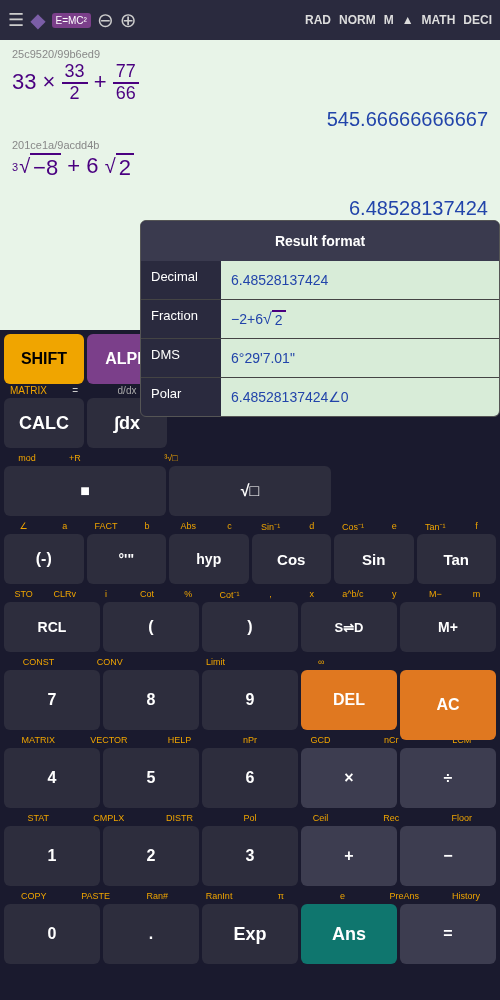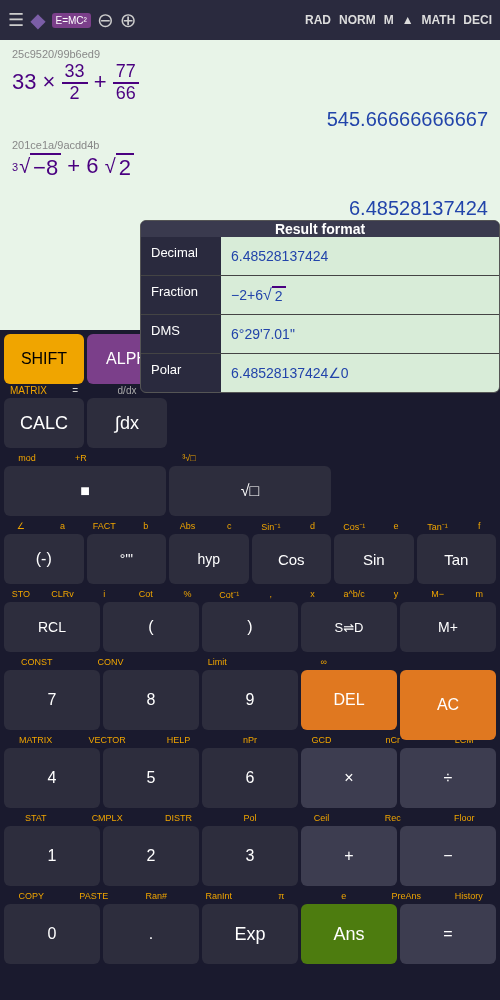--- a/index.html
+++ b/index.html
@@ -65,21 +65,21 @@
       background: #2a2a3e;
       border: 1px solid #555;
       border-radius: 6px;
       z-index: 100;
       overflow: hidden;
     }
     .rf-header {
       background: #3a3a4e;
       color: white;
       text-align: center;
-      padding: 0;
+      padding: 12px;
       font-size: 14px;
       font-weight: bold;
     }
     .rf-row {
       display: flex;
       border-bottom: 1px solid #444;
     }
     .rf-label {
       color: white;
       font-size: 13px;
@@ -110,46 +110,46 @@
       gap: 3px;
       margin-bottom: 3px;
       align-items: stretch;
     }
 
     .btn {
       flex: 1;
       border: none;
       border-radius: 6px;
       cursor: pointer;
-      font-weight: normal;
+      font-weight: bold;
       display: flex;
       flex-direction: column;
       align-items: center;
       justify-content: center;
       position: relative;
     }
     .btn-main { font-size: 16px; line-height: 1; }
 
     
     .btn-dark { background: #2d2d3d; color: white; height: 50px; }
     .btn-shift { background: #f0a500; color: black; height: 50px; font-size: 14px; }
     .btn-alpha { background: #7b3f8a; color: white; height: 50px; font-size: 14px; }
     .btn-del { background: #e07820; color: white; height: 60px; font-size: 22px; }
     .btn-ac { background: #e07820; color: white; height: 70px; font-size: 22px; }
     .btn-num { background: #2d2d3d; color: white; height: 60px; font-size: 22px; }
     .btn-op { background: #3d3d50; color: white; height: 60px; font-size: 22px; }
     .btn-zero { background: #2d2d3d; color: white; height: 60px; font-size: 22px; }
-    .btn-ans { background: #4d7c0f; color: white; height: 60px; font-size: 22px; }
+    .btn-ans { background: #0f766e; color: white; height: 60px; font-size: 22px; }
     .btn-eq { background: #3d3d50; color: white; height: 60px; font-size: 22px; }
     .btn-exp { background: #2d2d3d; color: white; height: 60px; font-size: 22px; }
 
     
     .label-row {
       display: flex;
-      gap: 8px;
+      gap: 2px;
       margin-bottom: 1px;
     }
     .lbl {
       flex: 1;
       text-align: center;
       font-size: 9px;
       color: #f0a500;
       height: 14px;
       display: flex;
       align-items: center;

